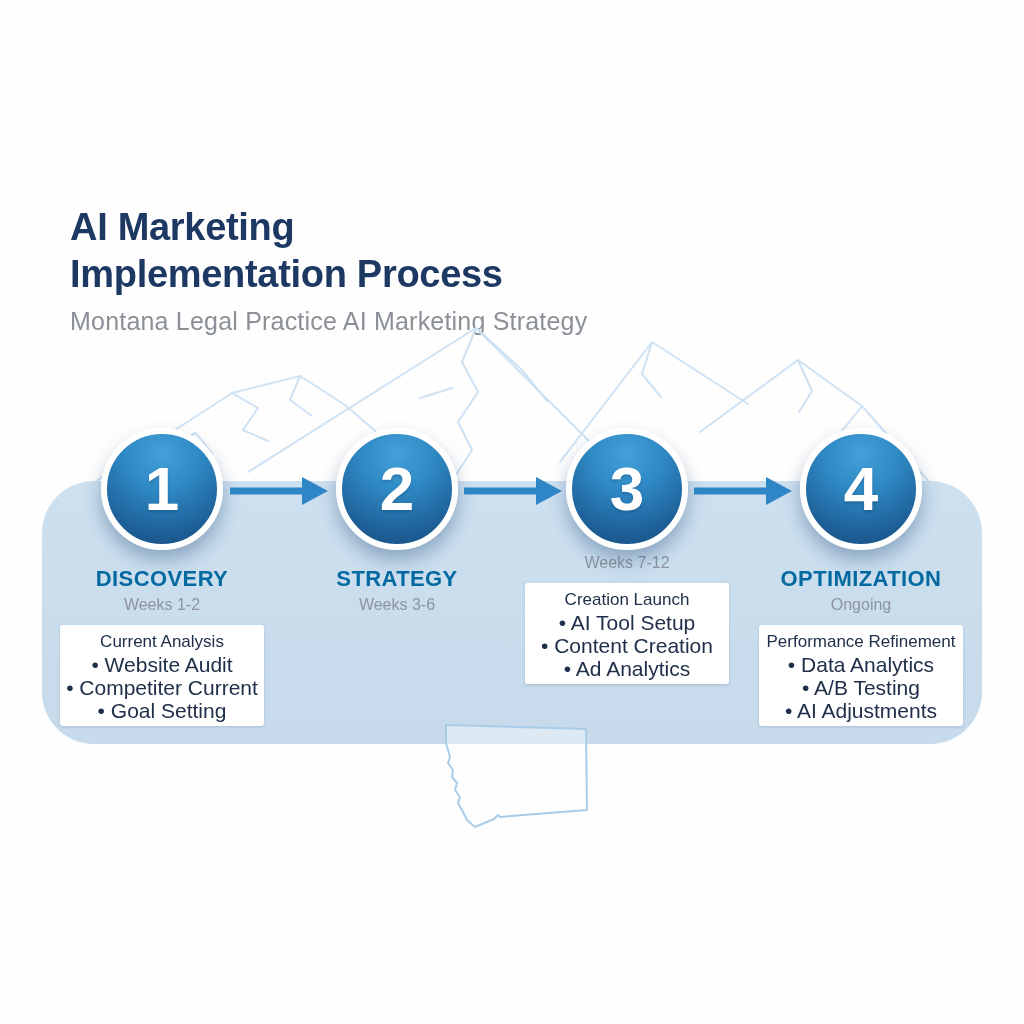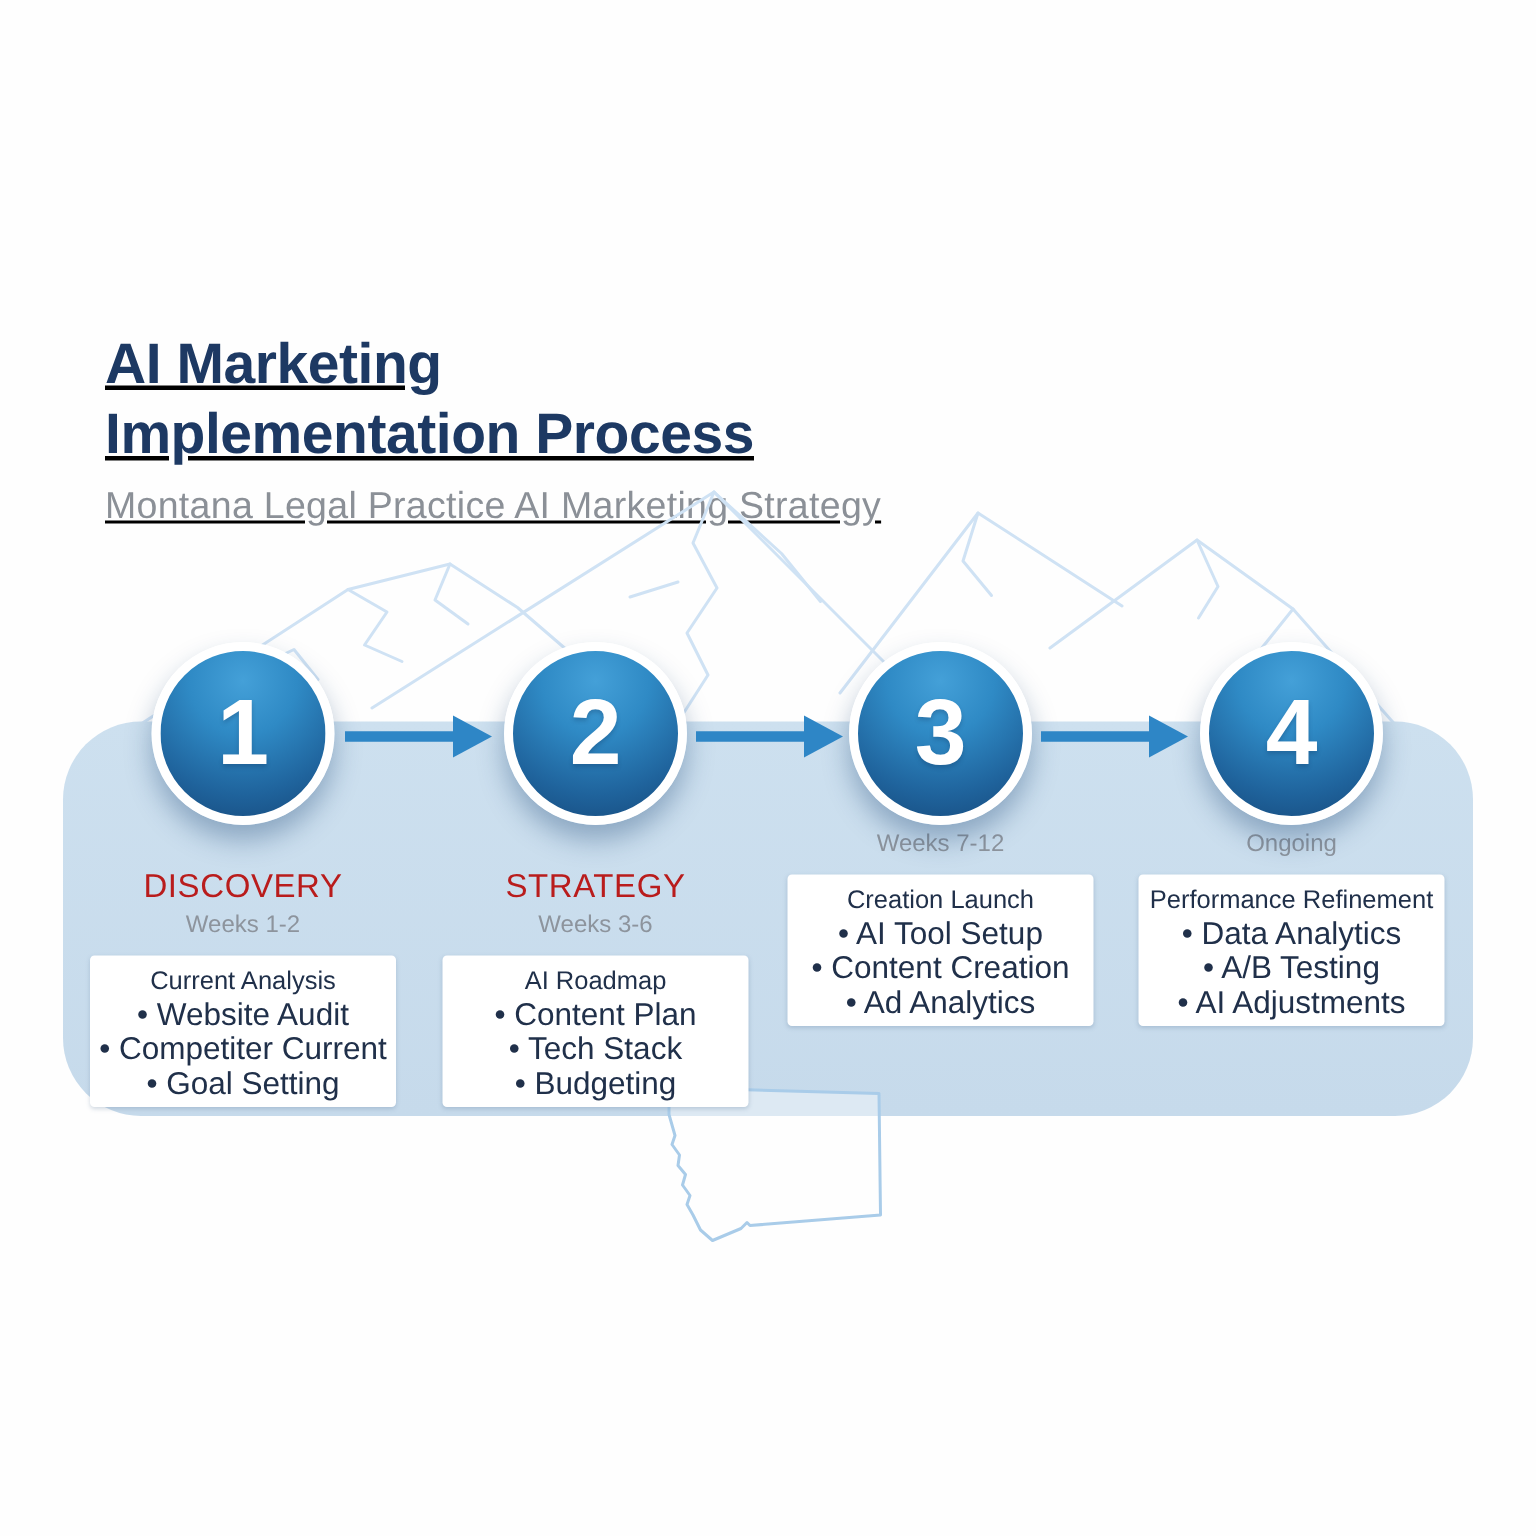--- a/index.html
+++ b/index.html
@@ -1,21 +1,21 @@
 <!DOCTYPE html>
 <html><head>
 <meta charset="utf-8">
 <style>
   html,body{margin:0;padding:0;background:#ffffff;}
   #stage{
     position:relative;width:1024px;height:1024px;background:#fefefe;overflow:hidden;
     font-family:"Liberation Sans", sans-serif;
   }
   
-  .header{position:absolute;left:70px;top:220px;width:700px;text-decoration:underline;}
+  .header{position:absolute;left:70px;top:204px;width:700px;}
   .title{
     font-size:38px;font-weight:700;color:#1d3963;line-height:47px;
     letter-spacing:-0.3px;margin:0;
   }
   .subtitle{
     font-size:25px;font-weight:400;color:#8b9097;margin-top:9px;letter-spacing:0.2px;
   }
   
   .mountains{position:absolute;left:0;top:150px;z-index:1;}
   .band{
@@ -30,21 +30,21 @@
     width:110px;height:110px;border-radius:50%;border:6px solid #ffffff;
     background:radial-gradient(circle at 50% 18%,#44a0d8 0%,#2f8ac5 34%,#1f639c 72%,#16497b 100%);
     box-shadow:0 10px 18px rgba(21,62,112,0.35);
     display:flex;align-items:center;justify-content:center;
   }
   .circle-num{
     color:#ffffff;font-size:62px;font-weight:700;line-height:1;
     text-shadow:0 2px 3px rgba(10,40,80,0.25);
   }
   .phase-name{
-    margin-top:28px;font-size:22px;font-weight:400;color:#b91c1c;letter-spacing:0.4px;
+    margin-top:16px;font-size:22px;font-weight:700;color:#0369a1;letter-spacing:0.4px;
   }
   .phase-duration{
     margin-top:4px;font-size:16px;font-weight:400;color:#8d949d;
   }
   .card{
     margin:11px auto 0 auto;width:204px;height:101px;background:#ffffff;border-radius:3px;
     box-shadow:0 1px 3px rgba(90,120,150,0.28);
     display:flex;flex-direction:column;justify-content:center;align-items:center;
     padding:2px 4px;box-sizing:border-box;
   }
@@ -113,26 +113,20 @@
   </div>
 
   <div class="col" style="left:277px">
     <div class="circle-wrap">
       <div class="circle">
         <span class="circle-num">2</span>
       </div>
     </div>
     <div class="phase-name">STRATEGY</div>
     <div class="phase-duration">Weeks 3-6</div>
-    <div class="card">
-      <div class="card-heading">AI Roadmap</div>
-      <div class="card-item">Content Plan</div>
-      <div class="card-item">Tech Stack</div>
-      <div class="card-item">Budgeting</div>
-    </div>
   </div>
 
   <div class="col" style="left:507px">
     <div class="circle-wrap">
       <div class="circle">
         <span class="circle-num">3</span>
       </div>
     </div>
     <div class="phase-duration">Weeks 7-12</div>
     <div class="card">
@@ -142,20 +136,21 @@
       <div class="card-item">Ad Analytics</div>
     </div>
   </div>
 
   <div class="col" style="left:741px">
     <div class="circle-wrap">
       <div class="circle">
         <span class="circle-num">4</span>
       </div>
     </div>
+    <div class="phase-name">OPTIMIZATION</div>
     <div class="phase-duration">Ongoing</div>
     <div class="card">
       <div class="card-heading">Performance Refinement</div>
       <div class="card-item">Data Analytics</div>
       <div class="card-item">A/B Testing</div>
       <div class="card-item">AI Adjustments</div>
     </div>
   </div>
 
   <svg class="arrow" style="left:228px" width="102" height="32" viewBox="0 0 102 32">

